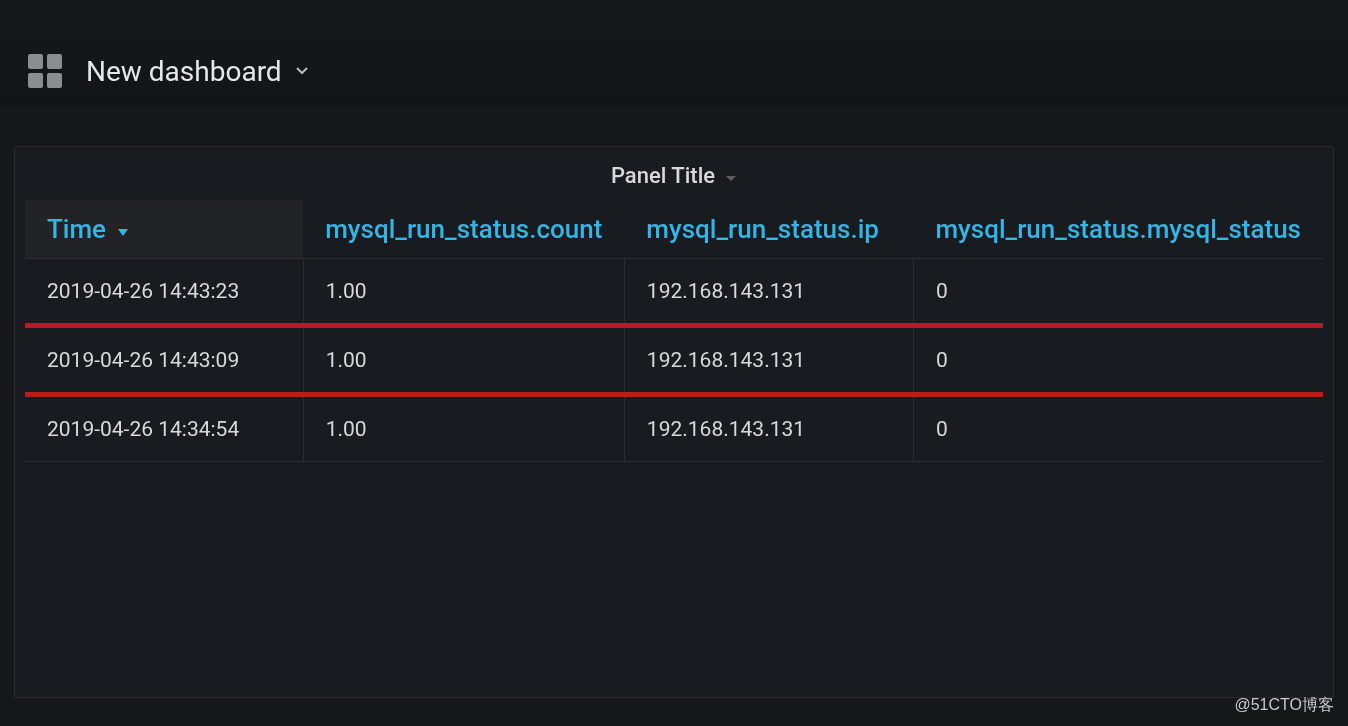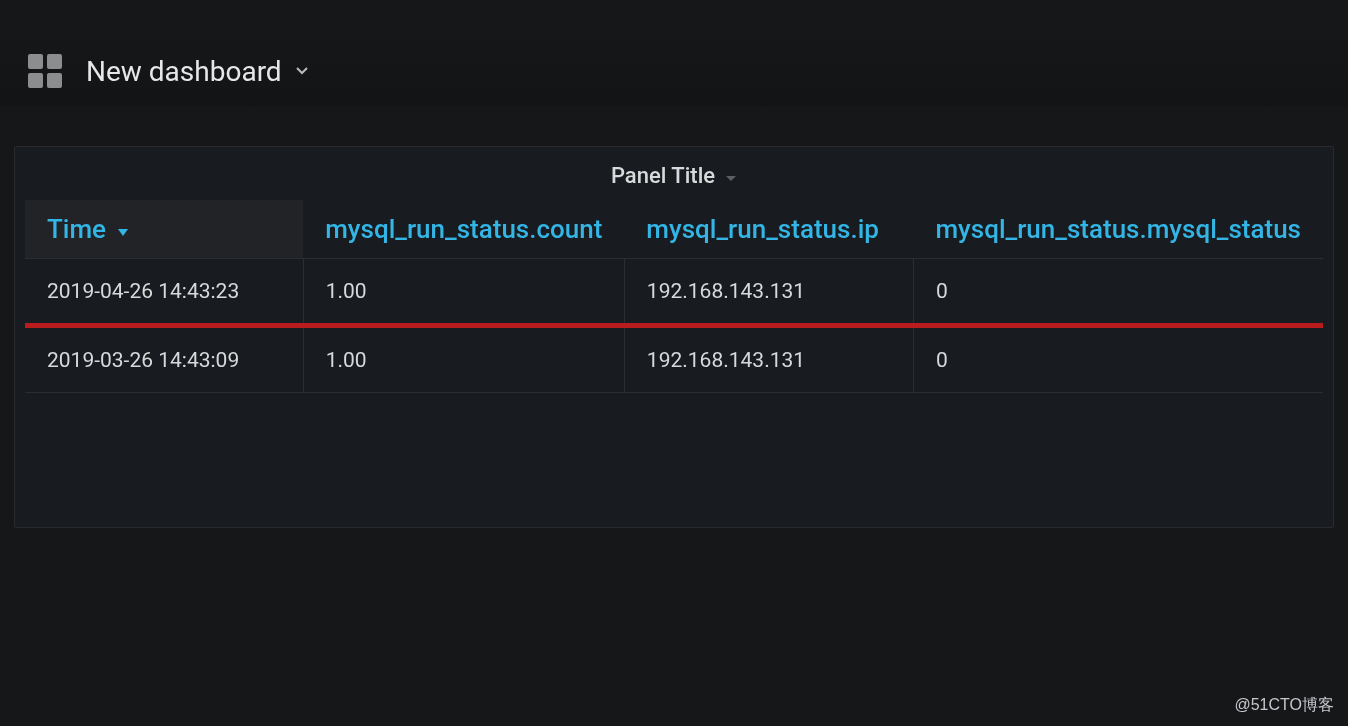--- a/index.html
+++ b/index.html
@@ -3,21 +3,21 @@
   <meta charset="utf-8">
   <style>
     * { box-sizing: border-box; margin: 0; padding: 0; }
     html, body { width: 1348px; height: 726px; background: #161719; color: #d8d9da; font-family: -apple-system, BlinkMacSystemFont, "Segoe UI", Roboto, Helvetica, Arial, sans-serif; overflow: hidden; }
     .header { display: flex; align-items: center; padding: 22px 28px 18px 28px; background: linear-gradient(to bottom, #161719, #131415); margin-top: 32px; }
     .dash-icon { width: 34px; height: 34px; display: grid; grid-template-columns: 1fr 1fr; grid-template-rows: 1fr 1fr; gap: 4px; margin-right: 24px; }
     .dash-icon span { background: #8c8d8f; border-radius: 2px; }
     .dashboard-title { font-size: 28px; font-weight: 400; color: #e6e7e8; display: flex; align-items: center; cursor: pointer; }
     .chevron-down { margin-left: 14px; display: inline-block; }
     .chevron-down svg { display: block; }
-    .panel-container { margin: 40px 14px 0 14px; border: 1px solid #2a2a2c; background: #181b1f; border-radius: 2px; height: 382px; }
+    .panel-container { margin: 40px 14px 0 14px; border: 1px solid #2a2a2c; background: #181b1f; border-radius: 2px; height: 552px; }
     .panel-title-bar { display: flex; justify-content: center; align-items: center; padding: 16px 0 12px 0; }
     .panel-title { font-size: 22px; color: #d8d9da; font-weight: 500; cursor: pointer; display: flex; align-items: center; }
     .panel-chevron { margin-left: 10px; opacity: 0.6; }
     table { width: calc(100% - 20px); margin: 0 10px; border-collapse: collapse; }
     th { text-align: left; padding: 14px 22px; font-size: 26px; font-weight: 500; color: #33b5e5; border-bottom: 1px solid #2c2d30; cursor: pointer; }
     th.sorted { background: #222326; }
     th .sort-caret { margin-left: 4px; }
     td { padding: 20px 22px; font-size: 21px; color: #d8d9da; border-bottom: 5px solid #b91c1c; border-right: 1px solid #2c2d30; }
     td:last-child { border-right: none; }
     tr.data-row:last-child td { border-bottom: 1px solid #2c2d30; }
@@ -86,21 +86,27 @@
       </tr>
     </thead>
     <tbody id="table-body">
         <tr class="data-row">
           <td>2019-04-26 14:43:23</td>
           <td>1.00</td>
           <td>192.168.143.131</td>
           <td>0</td>
         </tr>
         <tr class="data-row">
-          <td>2019-03-26 14:43:09</td>
+          <td>2019-04-26 14:43:09</td>
+          <td>1.00</td>
+          <td>192.168.143.131</td>
+          <td>0</td>
+        </tr>
+        <tr class="data-row">
+          <td>2019-04-26 14:34:54</td>
           <td>1.00</td>
           <td>192.168.143.131</td>
           <td>0</td>
         </tr>
       </tbody>
   </table>
 </div>
 
 <div class="watermark">@51CTO博客</div>
 

